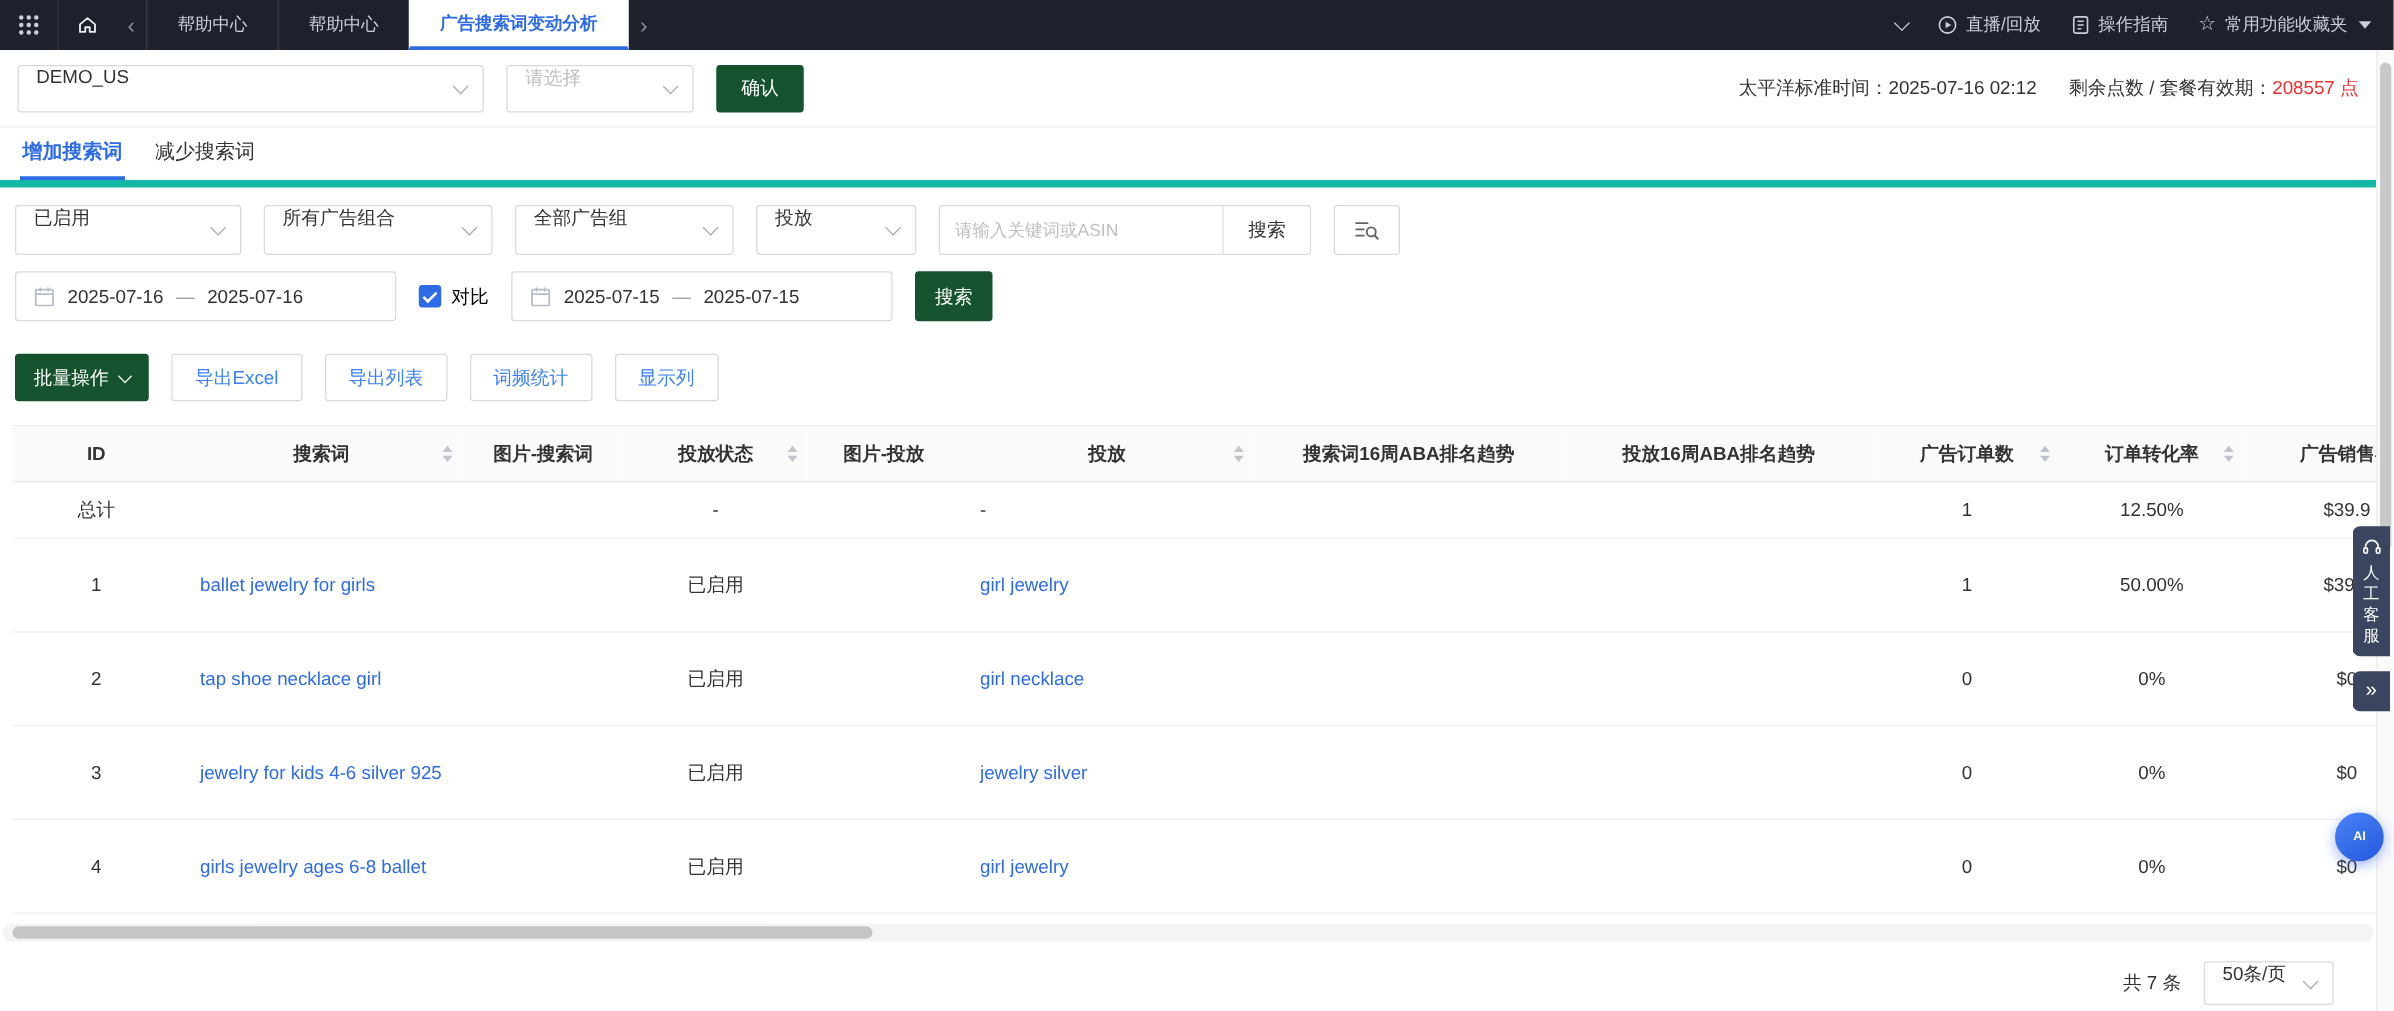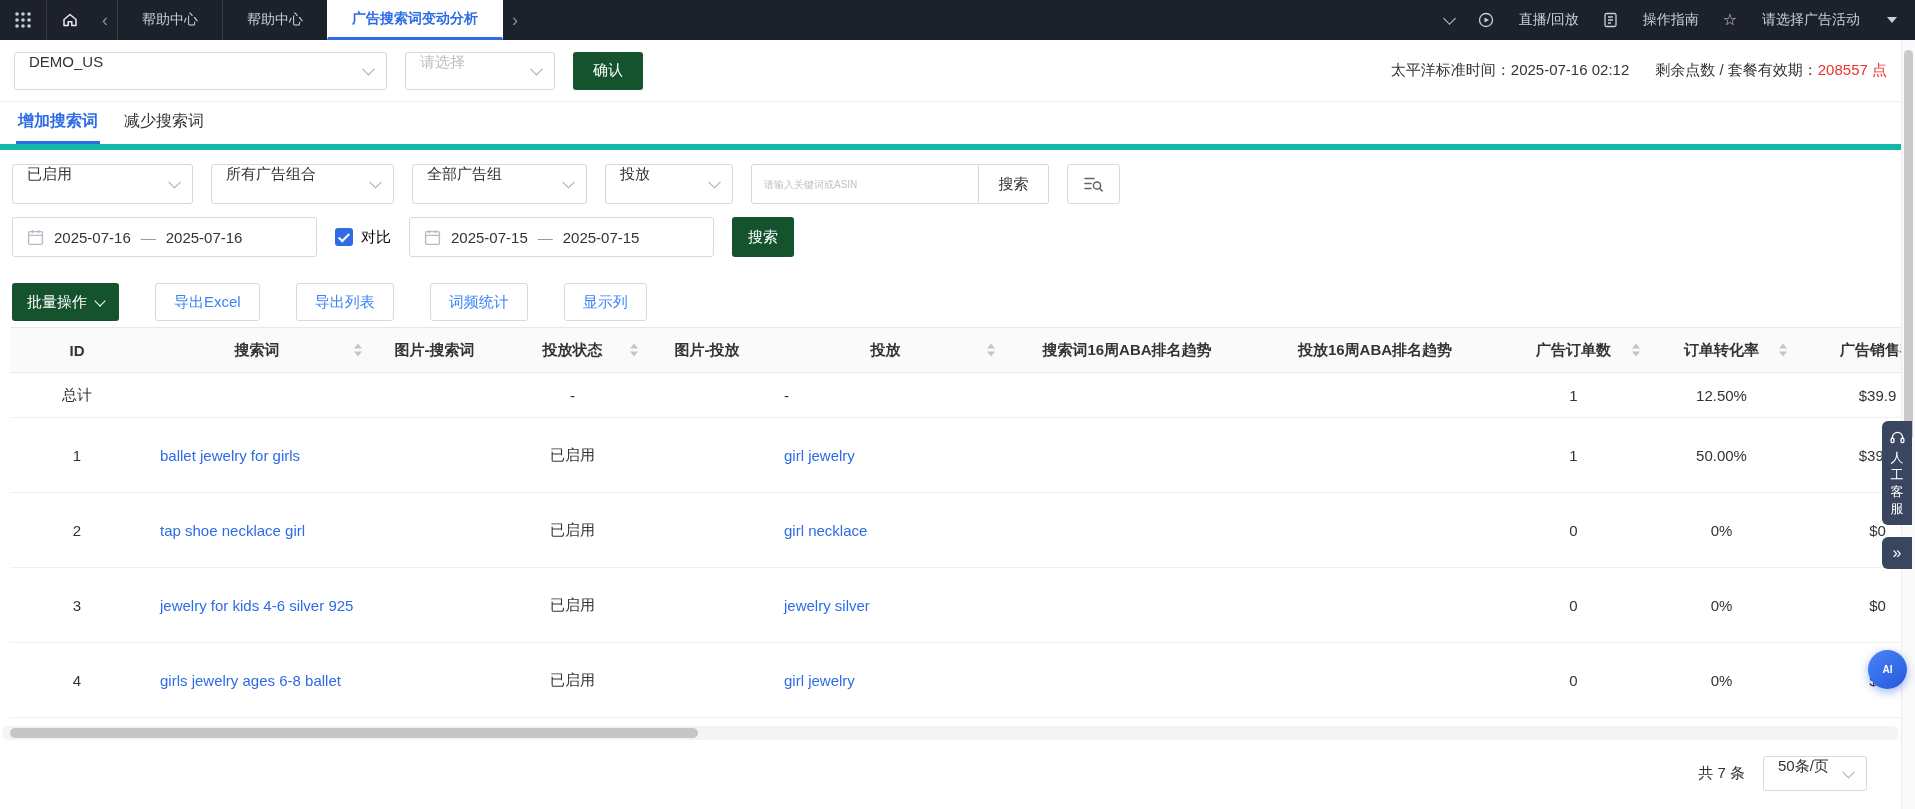--- a/index.html
+++ b/index.html
@@ -10,21 +10,21 @@
   .topbar{height:40px;background:#1d212b;display:flex;align-items:stretch;color:#c9ced9;
     font-size:14px;position:relative;z-index:40}
   .tb-seg{display:flex;align-items:center;padding:0 14px;cursor:pointer}
   .tb-home{border-left:1px solid rgba(255,255,255,.10)}
   .nav-arrow{display:flex;align-items:center;padding:0 9px;color:#8a8f99;font-size:18px;cursor:pointer}
   .tb-tabs{display:flex;align-items:stretch}
   .tb-tab{display:flex;align-items:center;padding:0 24px;border-left:1px solid rgba(255,255,255,.12);cursor:pointer;white-space:nowrap}
   .tb-tab:last-child{border-right:1px solid rgba(255,255,255,.12)}
   .tb-tab.active{background:#fff;color:#2e6be6;border-bottom:3px solid #2e6be6;font-weight:700}
   .tb-right{margin-left:auto;display:flex;align-items:center;gap:24px;padding-right:18px}
-  .tb-item{display:flex;align-items:center;gap:25px;cursor:pointer;white-space:nowrap}
+  .tb-item{display:flex;align-items:center;gap:7px;cursor:pointer;white-space:nowrap}
   .chev{display:inline-block;width:9px;height:9px;border-right:1.5px solid currentColor;
     border-bottom:1.5px solid currentColor;transform:rotate(45deg);margin-top:-4px}
   .tri-down{display:inline-block;width:0;height:0;border-left:5px solid transparent;
     border-right:5px solid transparent;border-top:6px solid #c9ced9;margin-left:2px}
   .star-glyph{font-size:16px;line-height:1}
 
   
   .page{margin-right:14px}
 
   
@@ -47,45 +47,45 @@
   .ptab{display:flex;align-items:center;font-size:16px;border-bottom:3px solid transparent;cursor:pointer;padding:0 2px}
   .ptab.active{color:#2e6be6;border-color:#2e6be6;font-weight:700}
 
   
   .filters{padding:14px 12px 0}
   .frow{display:flex;align-items:center;gap:18px}
   .frow+.frow{margin-top:13px}
   .f-state{width:181px}.f-portfolio{width:183px}.f-campaign{width:367px}.f-adgroup{width:175px}.f-target{width:128px}
   .kw-group{display:flex}
   .kw-input{width:228px;height:40px;border:1px solid #d9d9d9;border-radius:3px 0 0 3px;padding:0 12px;
-    font-size:10px;outline:none;font-family:inherit;color:#333}
+    font-size:14px;outline:none;font-family:inherit;color:#333}
   .kw-input::placeholder{color:#bfbfbf}
   .kw-btn{width:70px;height:40px;border:1px solid #d9d9d9;border-left:none;background:#fff;
     border-radius:0 3px 3px 0;font-size:15px;color:#333;cursor:pointer;font-family:inherit}
   .icon-btn{width:53px;height:40px;border:1px solid #d9d9d9;border-radius:3px;background:#fff;
     display:flex;align-items:center;justify-content:center;cursor:pointer}
   .date-box{width:305px;height:40px;border:1px solid #d9d9d9;border-radius:3px;display:flex;
     align-items:center;padding:0 14px;gap:10px;cursor:pointer;white-space:nowrap}
   .date-sep{color:#999}
   .compare{display:flex;align-items:center;gap:8px;margin:0 0}
   .checkbox{width:18px;height:18px;background:#2e6be6;border-radius:3px;position:relative;cursor:pointer;flex:none}
   .checkbox::after{content:"";position:absolute;left:6px;top:2.5px;width:4px;height:9px;
     border-right:2px solid #fff;border-bottom:2px solid #fff;transform:rotate(45deg)}
   .compare-label{color:#000000;font-weight:400}
   .search-btn{width:62px;height:40px}
 
   
-  .actions{display:flex;align-items:flex-start;gap:36px;padding:26px 12px 0}
+  .actions{display:flex;align-items:flex-start;gap:18px;padding:26px 12px 0}
   .bulk-btn{height:38px;padding:0 15px;display:flex;align-items:center;gap:9px}
   .bulk-btn .chev{width:8px;height:8px;border-color:#fff;margin-top:-3px}
   .btn{height:38px;padding:0 18px;background:#fff;border:1px solid #d9d9d9;border-radius:3px;
     font-size:15px;color:#3b82f6;cursor:pointer;font-family:inherit}
 
   
-  .table-wrap{margin-top:6px;overflow:hidden;width:100%;padding-left:10px}
+  .table-wrap{margin-top:19px;overflow:hidden;width:100%;padding-left:10px}
   table{border-collapse:collapse;table-layout:fixed;width:1950px}
   thead th{height:45px;background:#fafafa;border-top:1px solid #e8e8e8;border-bottom:1px solid #e8e8e8;
     font-size:15px;font-weight:700;color:#333;position:relative;text-align:center;padding:0 10px;white-space:nowrap}
   tbody td{height:75px;border-bottom:1px solid #f0f0f0;font-size:15px;padding:0 16px;color:#333;white-space:nowrap}
   tr.summary-row td{height:45px}
   .cell-link{color:#2e6be6;cursor:pointer}
   .sorters{position:absolute;right:8px;top:50%;transform:translateY(-50%);display:flex;flex-direction:column;gap:3px;cursor:pointer}
   .caret{width:0;height:0;border-left:4.5px solid transparent;border-right:4.5px solid transparent}
   .caret.up{border-bottom:5.5px solid #c0c4cc}
   .caret.down{border-top:5.5px solid #c0c4cc}
@@ -159,21 +159,21 @@
     </div>
     <div class="tb-item">
       <svg width="15" height="16" viewBox="0 0 14 16" fill="none" stroke="currentColor" stroke-width="1.3">
           <rect x="1.5" y="1.5" width="11" height="13" rx="1.5"></rect>
           <path d="M4.5 5h5M4.5 8h5M4.5 11h3"></path>
         </svg>
       <span>操作指南</span>
     </div>
     <div class="tb-item">
       <span class="star-glyph">☆</span>
-      <span>请选择广告活动</span>
+      <span>常用功能收藏夹</span>
       <i class="tri-down"></i>
     </div>
   </div>
 </div>
 
 <div class="page">
 
   <div class="toolbar">
     <div class="sel h38 w-store">
       <span>DEMO_US</span>

